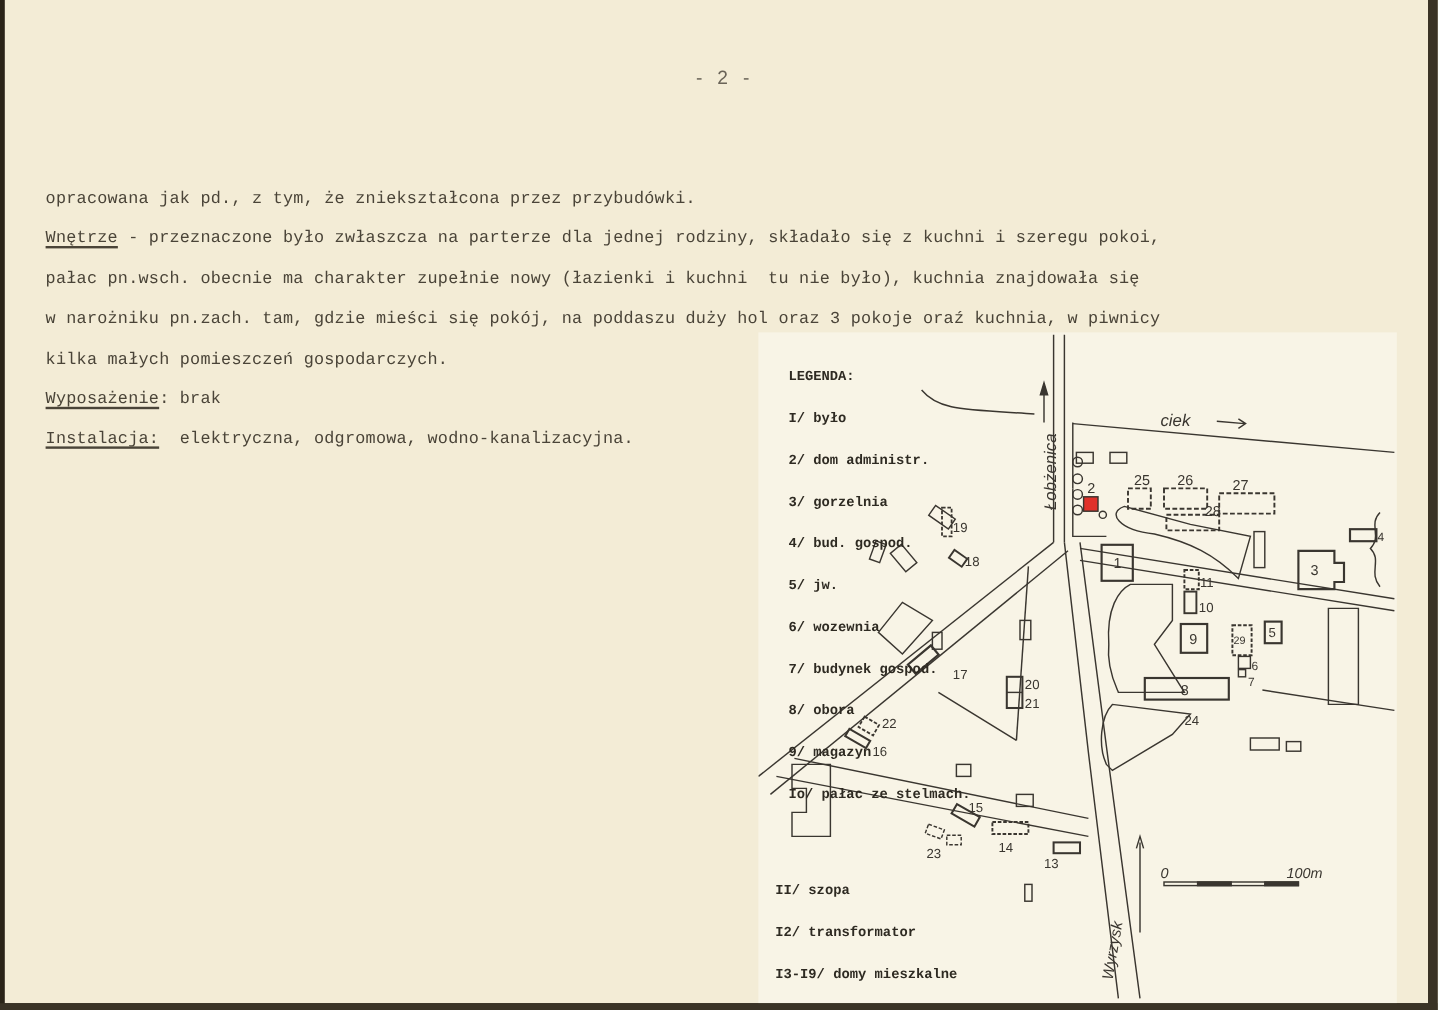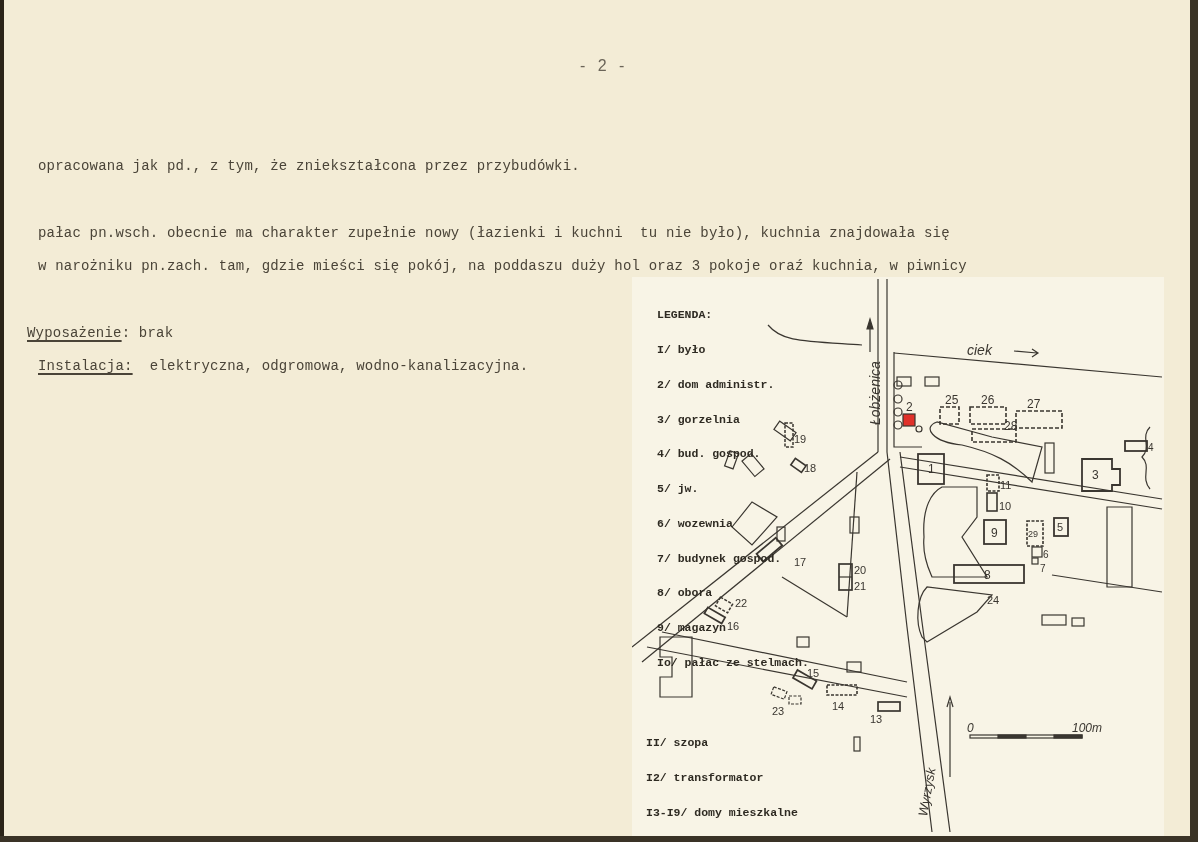--- a/index.html
+++ b/index.html
@@ -14,23 +14,25 @@
   .mapcard svg { position:absolute; left:0; top:0; }
   .legend { position:absolute; font-family:"Liberation Mono","DejaVu Sans Mono",monospace; font-size:11.5px; line-height:11.6px; color:#2e2a22; font-weight:bold; white-space:pre; }
 </style>
 </head>
 <body>
 
 <div class="page">
   <div class="pagenum">- 2 -</div>
 
   <div class="txt" style="left:34px; top:158px;">opracowana jak pd., z tym, że zniekształcona przez przybudówki.</div>
+  <div class="txt" style="left:34px; top:191px;"><span class="ul">Wnętrze</span><span> - przeznaczone było zwłaszcza na parterze dla jednej rodziny, składało się z kuchni i szeregu pokoi,</span></div>
   <div class="txt" style="left:34px; top:225px;">pałac pn.wsch. obecnie ma charakter zupełnie nowy (łazienki i kuchni  tu nie było), kuchnia znajdowała się</div>
   <div class="txt" style="left:34px; top:258px;">w narożniku pn.zach. tam, gdzie mieści się pokój, na poddaszu duży hol oraz 3 pokoje oraź kuchnia, w piwnicy</div>
-  <div class="txt" style="left:23px; top:325px;"><span class="ul">Wyposażenie</span><span>: brak</span></div>
+  <div class="txt" style="left:34px; top:292px;">kilka małych pomieszczeń gospodarczych.</div>
+  <div class="txt" style="left:34px; top:325px;"><span class="ul">Wyposażenie</span><span>: brak</span></div>
   <div class="txt" style="left:34px; top:358px;"><span class="ul">Instalacja:</span><span>  elektryczna, odgromowa, wodno-kanalizacyjna.</span></div>
 </div>
 
 <div class="mapcard">
   <svg width="532" height="559" viewBox="0 0 532 559" fill="none" stroke="#3a3630" stroke-width="1.2" font-family="Liberation Sans, DejaVu Sans, sans-serif">
 
     <path d="M246 2 L246 175"></path>
     <path d="M255 2 L255 175"></path>
 
     <path d="M255 175 L275 350 L300 555"></path>

